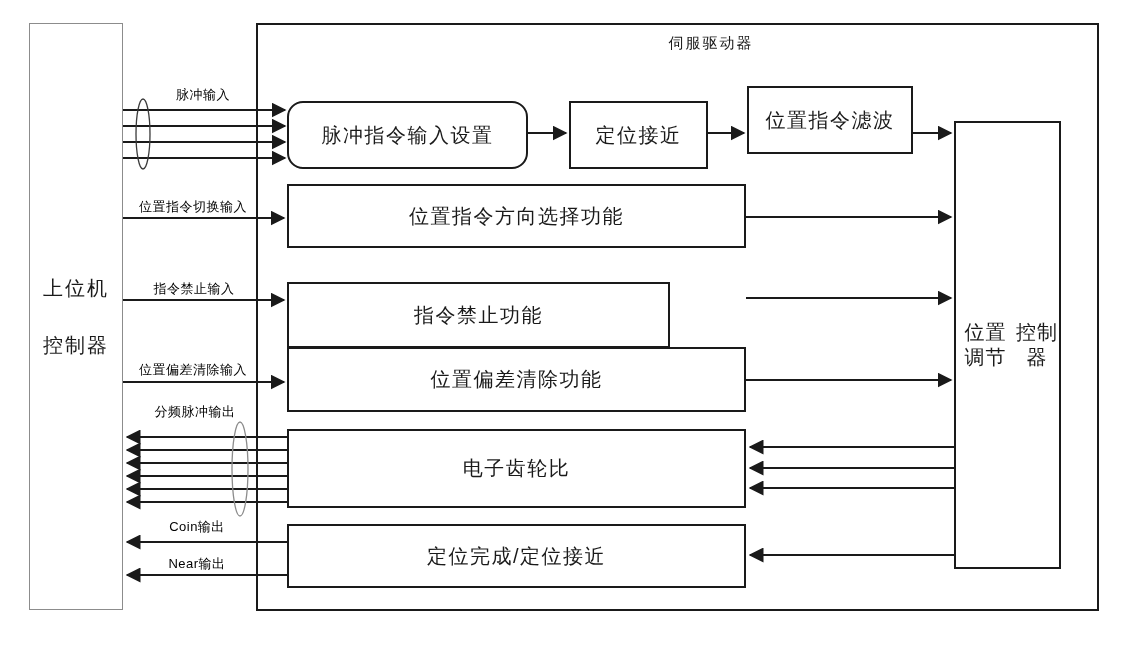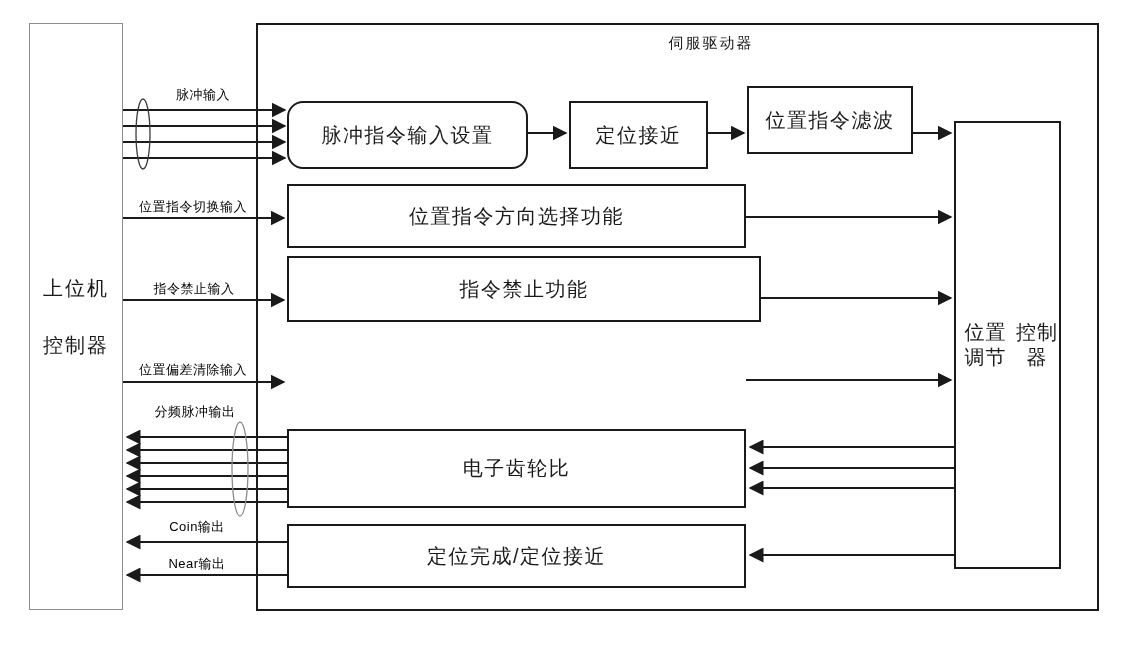--- a/index.html
+++ b/index.html
@@ -134,24 +134,27 @@
   </div>
 
   <div class="box fn" style="left:747px; top:86px; width:166px; height:68px;">
     <span>位置指令滤波</span>
   </div>
 
   <div class="box fn" style="left:287px; top:184px; width:459px; height:64px;">
     <span>位置指令方向选择功能</span>
   </div>
 
-  <div class="box fn" style="left:287px; top:256px; width:474px; height:66px;">
+  <div class="box fn" style="left:287px; top:282px; width:383px; height:66px;">
     <span>指令禁止功能</span>
   </div>
 
+  <div class="box fn" style="left:287px; top:347px; width:459px; height:65px;">
+    <span>位置偏差清除功能</span>
+  </div>
 
   <div class="box fn" style="left:287px; top:429px; width:459px; height:79px;">
     <span>电子齿轮比</span>
   </div>
 
   <div class="box fn" style="left:287px; top:524px; width:459px; height:64px;">
     <span>定位完成/定位接近</span>
   </div>
 
   <div class="box tall-box" style="left:954px; top:121px; width:107px; height:448px;">

